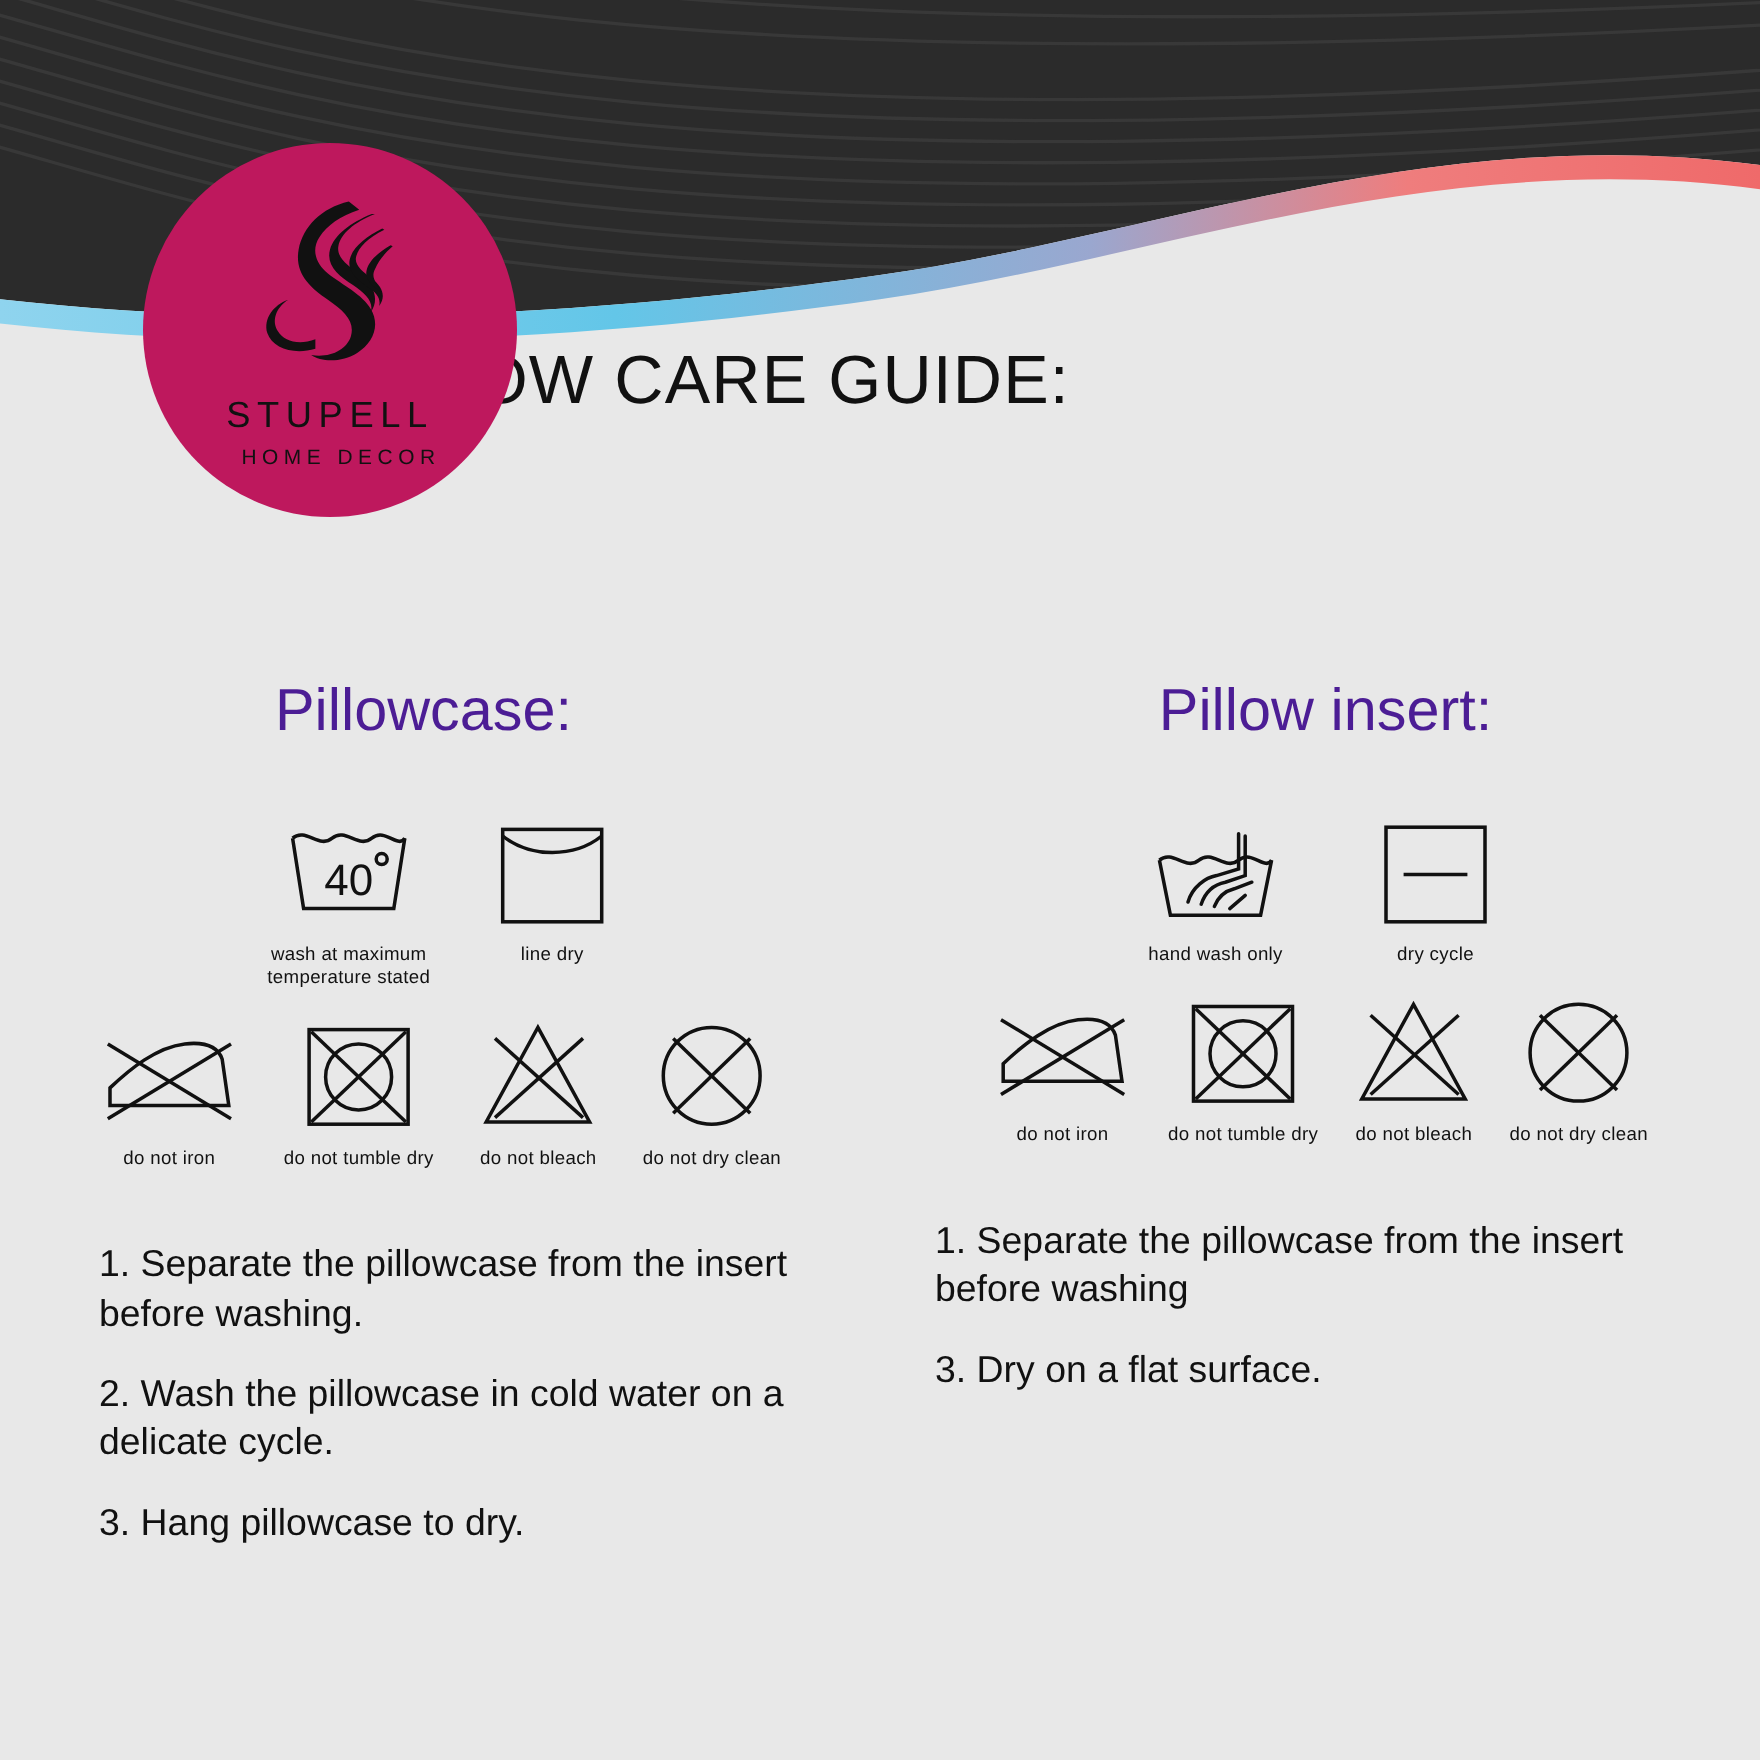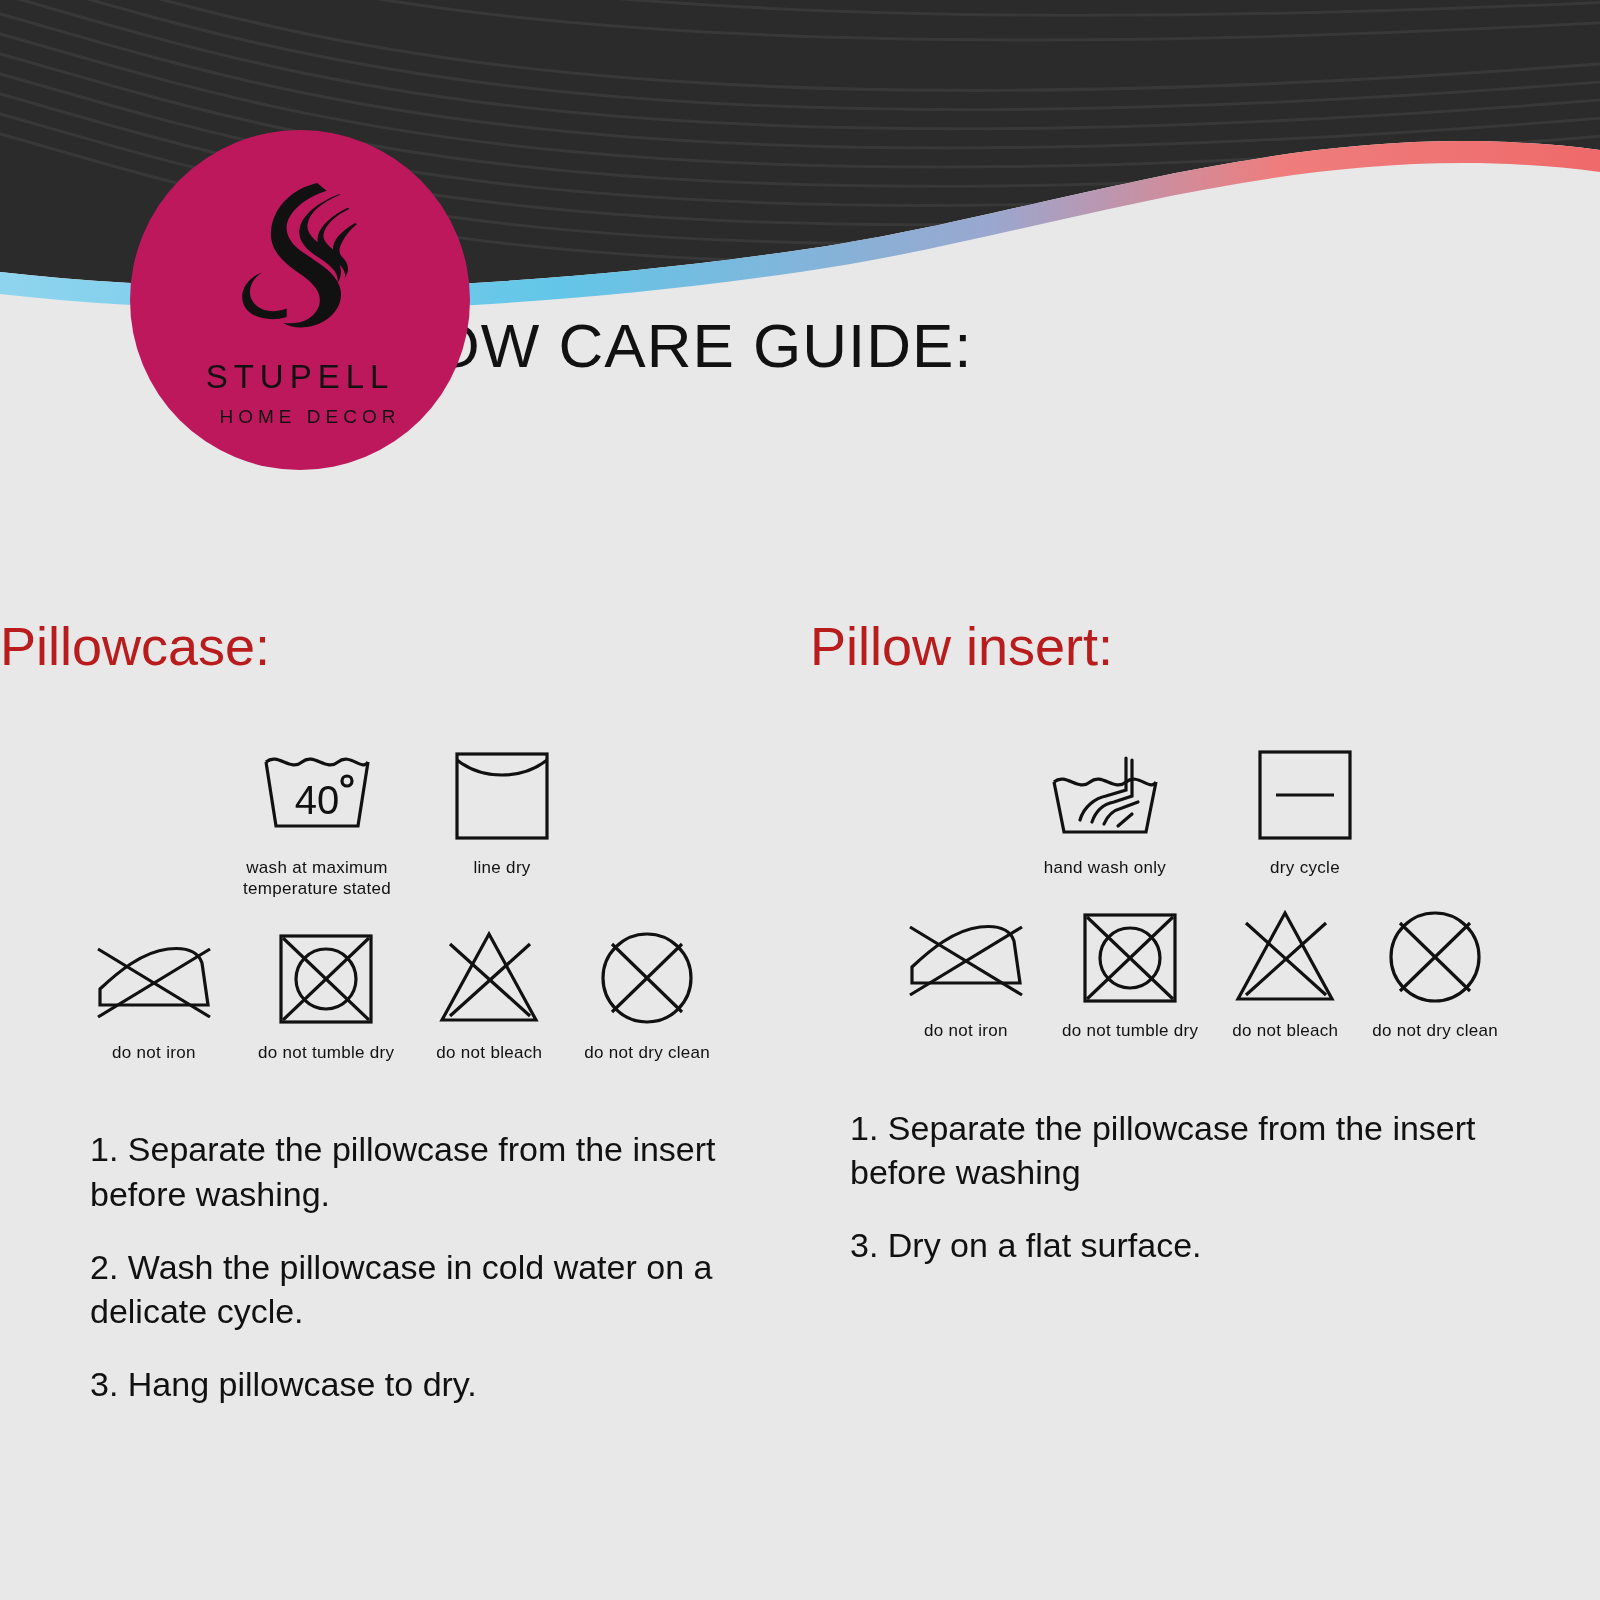--- a/index.html
+++ b/index.html
@@ -64,24 +64,24 @@
 
   
   .columns {
     position:absolute;
     top:615px; left:0;
     width:1600px;
     display:flex;
   }
   .col { width:800px; position:relative; }
   .col-title {
-    text-align:left;
+    text-align:center;
     font-size:54px;
     font-weight:400;
-    color:#b91c1c;
+    color:#4c1d95;
     letter-spacing:0px;
   }
   .col-left .col-title { padding-right:30px; }
   .col-right .col-title { padding-left:10px; }
 
   .symbol-rows { margin-top:60px; }
   .symbol-row {
     display:flex;
     justify-content:center;
     align-items:flex-start;

